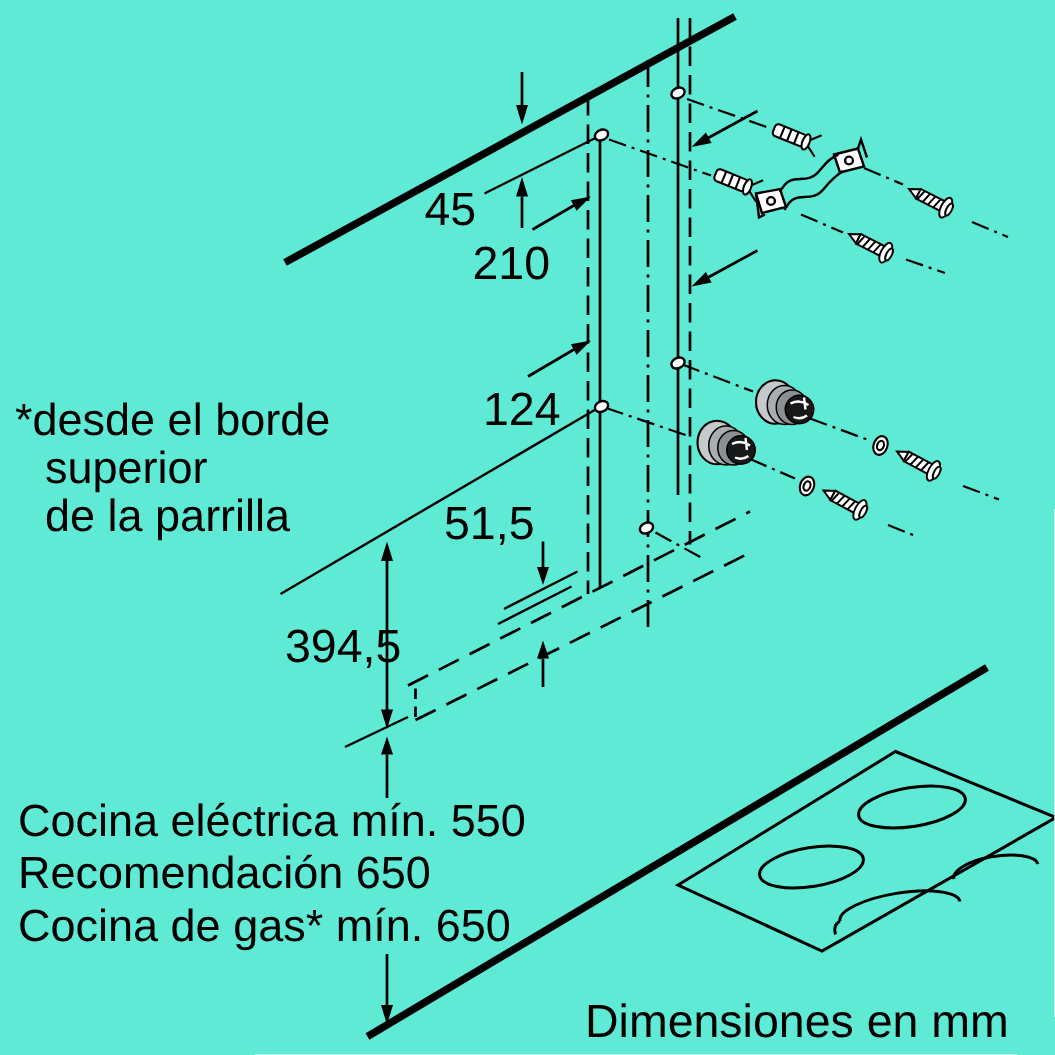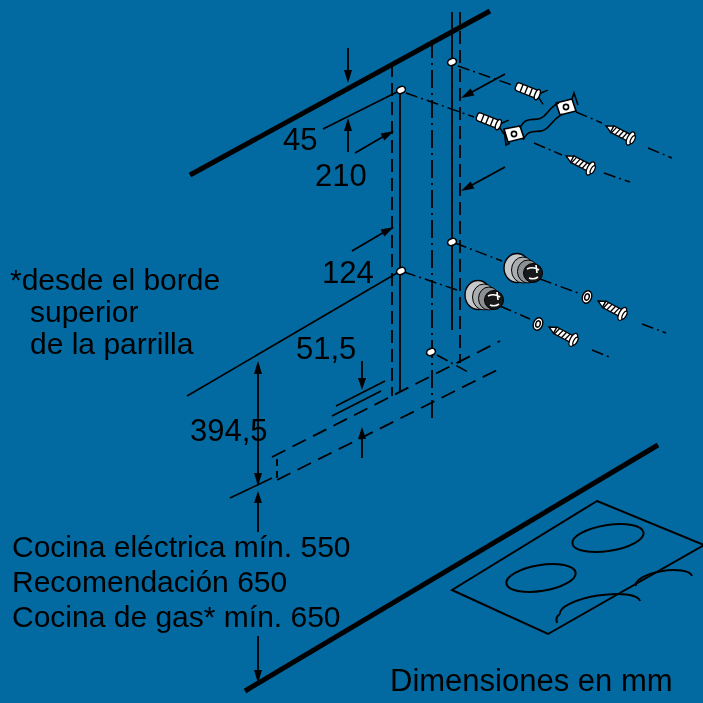--- a/index.html
+++ b/index.html
@@ -1,16 +1,16 @@
 <!DOCTYPE html>
 <html><head>
 <meta charset="utf-8">
 <style>
   html,body{margin:0;padding:0;background:#fff;}
-  .stage{position:relative;width:703px;height:703px;background:#0369a1;overflow:hidden;
+  .stage{position:relative;width:703px;height:703px;background:#5eead4;overflow:hidden;
          font-family:"Liberation Sans", sans-serif;}
   svg{position:absolute;left:0;top:0;}
   text{fill:#000;}
   .dim{font-size:31px;}
   .note{font-size:30px;}
   .units{font-size:31px;}
   .ln{stroke:#000;fill:none;}
 </style>
 </head>
 <body>

